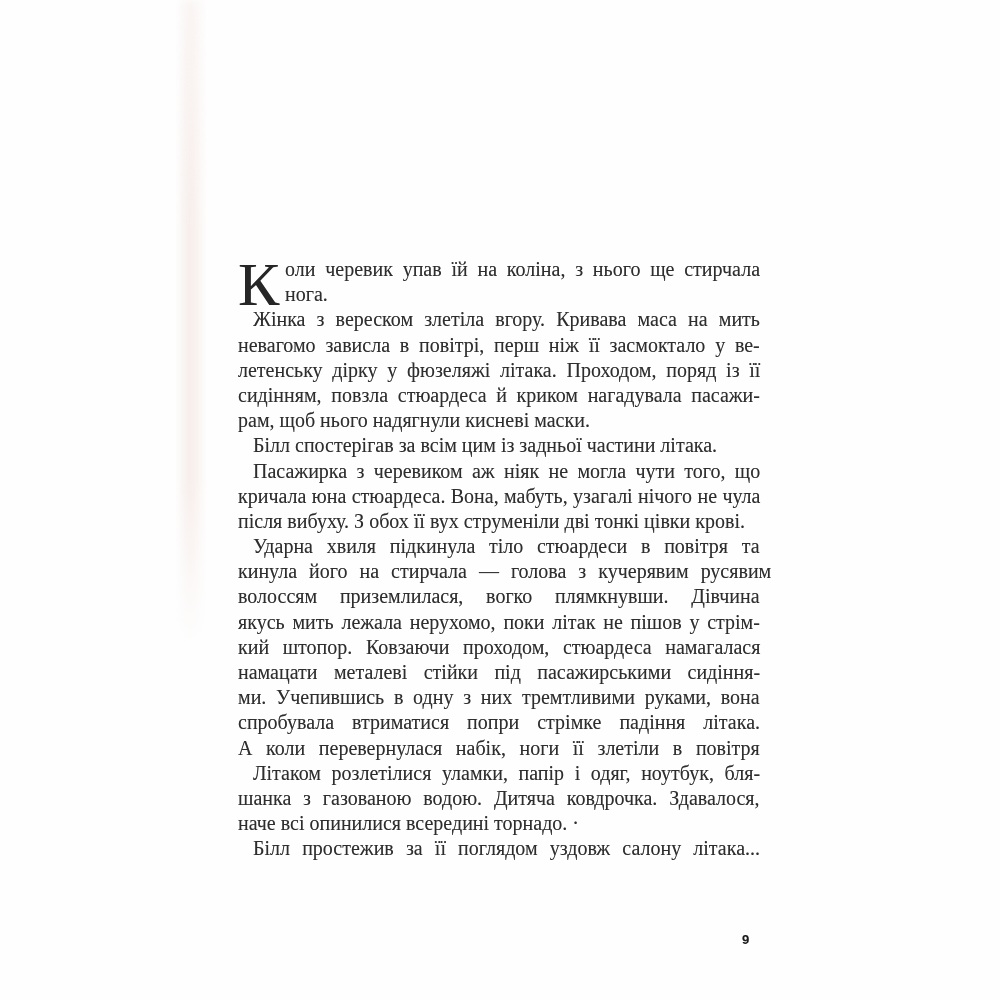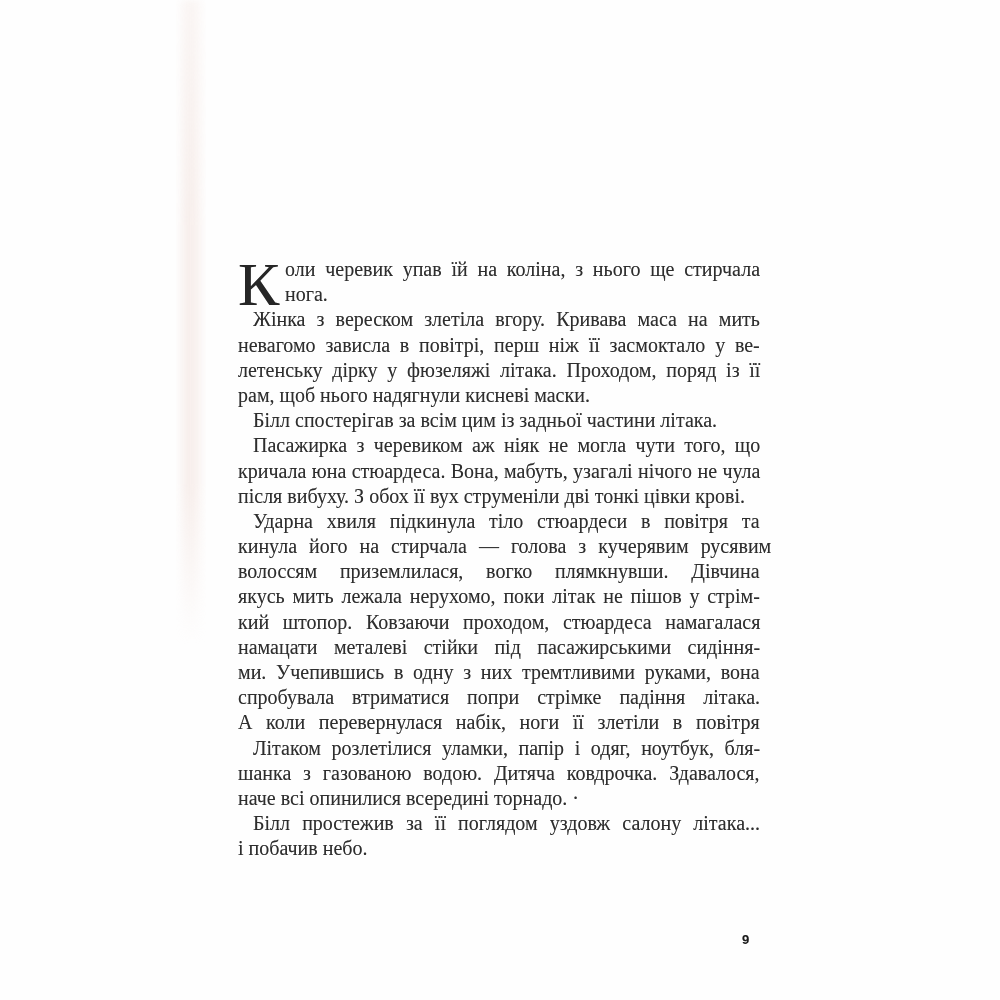--- a/index.html
+++ b/index.html
@@ -88,20 +88,21 @@
   <div class="text-block" id="text-block">
       <div class="para has-dropcap">
         <span class="dropcap">К</span>
         <div class="line" style="word-spacing: 4.77778px;"><span>оли черевик упав їй на коліна, з нього ще стирчала</span></div>
         <div class="line last"><span>нога.</span></div>
       </div>
       <div class="para">
         <div class="line indent" style="word-spacing: 6.125px;"><span>Жінка з вереском злетіла вгору. Кривава маса на мить</span></div>
         <div class="line" style="word-spacing: 4.77778px;"><span>невагомо зависла в повітрі, перш ніж її засмоктало у ве-</span></div>
         <div class="line" style="word-spacing: 4.75px;"><span>летенську дірку у фюзеляжі літака. Проходом, поряд із її</span></div>
+        <div class="line" style="word-spacing: 4.66667px;"><span>сидінням, повзла стюардеса й криком нагадувала пасажи-</span></div>
         <div class="line last"><span>рам, щоб нього надягнули кисневі маски.</span></div>
       </div>
       <div class="para">
         <div class="line last indent"><span>Білл спостерігав за всім цим із задньої частини літака.</span></div>
       </div>
       <div class="para">
         <div class="line indent" style="word-spacing: 4.33333px;"><span>Пасажирка з черевиком аж ніяк не могла чути того, що</span></div>
         <div class="line" style="word-spacing: 0.375px;"><span>кричала юна стюардеса. Вона, мабуть, узагалі нічого не чула</span></div>
         <div class="line last"><span>після вибуху. З обох її вух струменіли дві тонкі цівки крові.</span></div>
       </div>
@@ -116,17 +117,16 @@
         <div class="line" style="word-spacing: 13px;"><span>спробувала втриматися попри стрімке падіння літака.</span></div>
         <div class="line" style="word-spacing: 8.625px;"><span>А коли перевернулася набік, ноги її злетіли в повітря</span></div>
       </div>
       <div class="para">
         <div class="line indent" style="word-spacing: 5.57143px;"><span>Літаком розлетілися уламки, папір і одяг, ноутбук, бля-</span></div>
         <div class="line" style="word-spacing: 6.83333px;"><span>шанка з газованою водою. Дитяча ковдрочка. Здавалося,</span></div>
         <div class="line last"><span>наче всі опинилися всередині торнадо. ·</span></div>
       </div>
       <div class="para">
         <div class="line indent" style="word-spacing: 7.14286px;"><span>Білл простежив за її поглядом уздовж салону літака...</span></div>
-        <div class="line last"><span>і побачив небо.</span></div>
       </div>
     </div>
   <div class="page-number">9</div>
 </div>
 
 </body></html>

